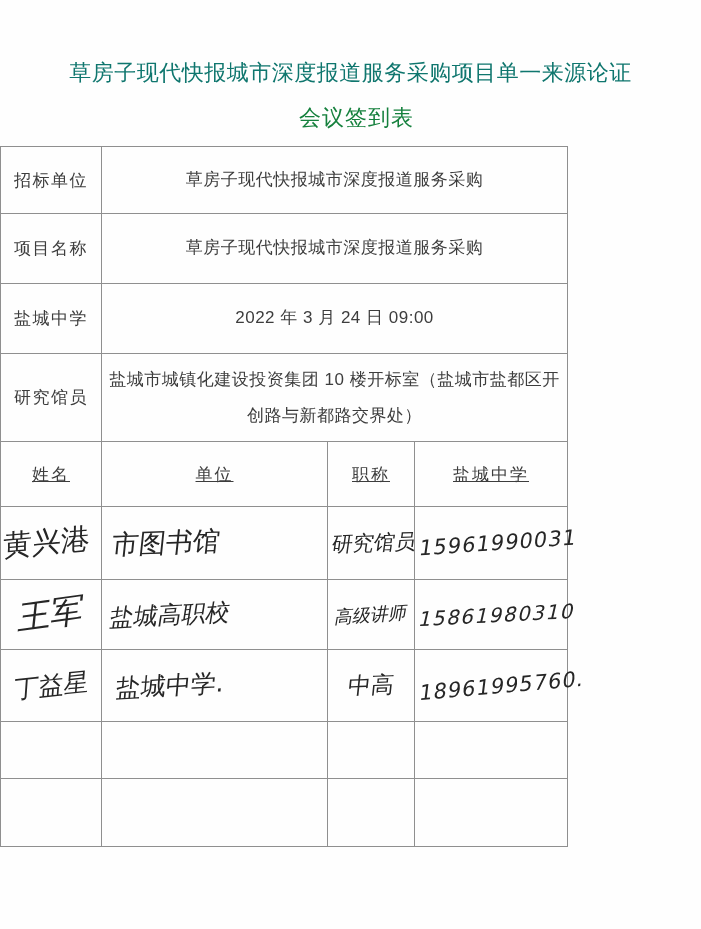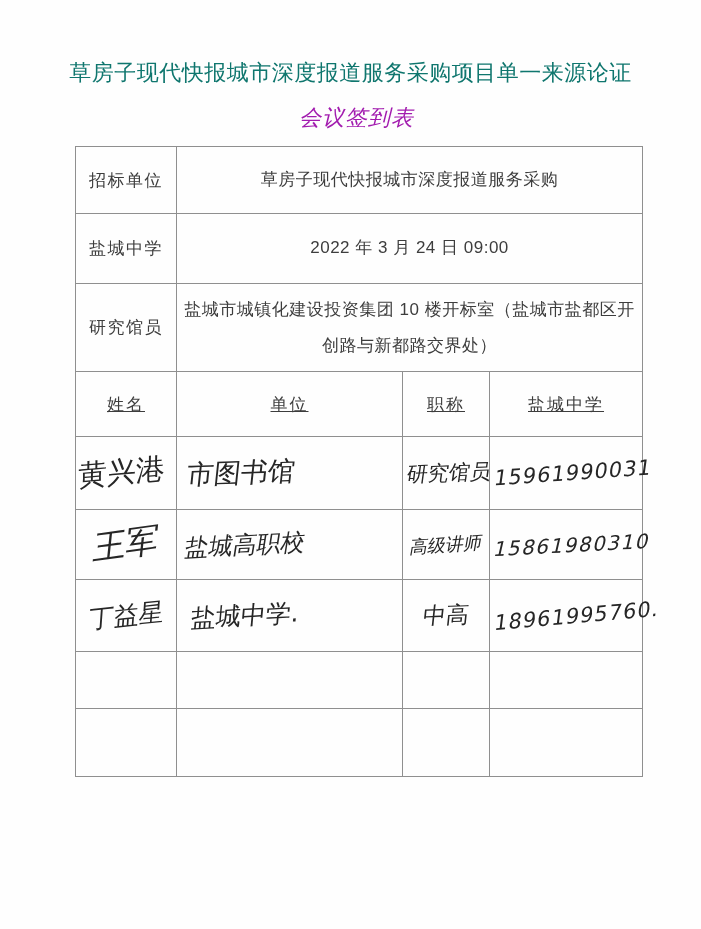--- a/index.html
+++ b/index.html
@@ -20,27 +20,25 @@
     text-align: center;
     font-size: 22px; font-weight: 400;
     letter-spacing: 0.5px;
     color: #0f766e;
   }
   .title2 {
     margin: 15px 0 13px 12px;
     text-align: center;
     font-size: 22px; font-weight: 400;
     letter-spacing: 1px;
-    color: #a21caf;
-    font-style: italic;
+    color: #15803d;
   }
   table.sheet {
     border-collapse: collapse;
     table-layout: fixed;
-    margin-left: 75px;
     width: 567px;
     padding-left: 8px;
   }
   table.sheet td {
     border: 1px solid #8f8f8f;
     padding: 0 4px;
     text-align: center;
     vertical-align: middle;
     font-size: 17px;
     color: #3d3d3d;
@@ -96,20 +94,24 @@
         <col style="width:87px">
         <col style="width:153px">
     </colgroup>
 
     <tbody>
         <tr class="h67">
       <td class="label-col">招标单位</td>
       <td class="val-col" colspan="3">草房子现代快报城市深度报道服务采购</td>
     </tr>
     <tr class="h70">
+      <td class="label-col">项目名称</td>
+      <td class="val-col" colspan="3">草房子现代快报城市深度报道服务采购</td>
+    </tr>
+    <tr class="h70">
       <td class="label-col">盐城中学</td>
       <td class="val-col" colspan="3">2022 年 3 月 24 日 09:00</td>
     </tr>
     <tr class="h88">
       <td class="label-col">研究馆员</td>
       <td class="val-col addr-col" colspan="3">盐城市城镇化建设投资集团 10 楼开标室（盐城市盐都区开创路与新都路交界处）</td>
     </tr>
 
     <tr class="h65">
       <td class="hdr">姓名</td>

